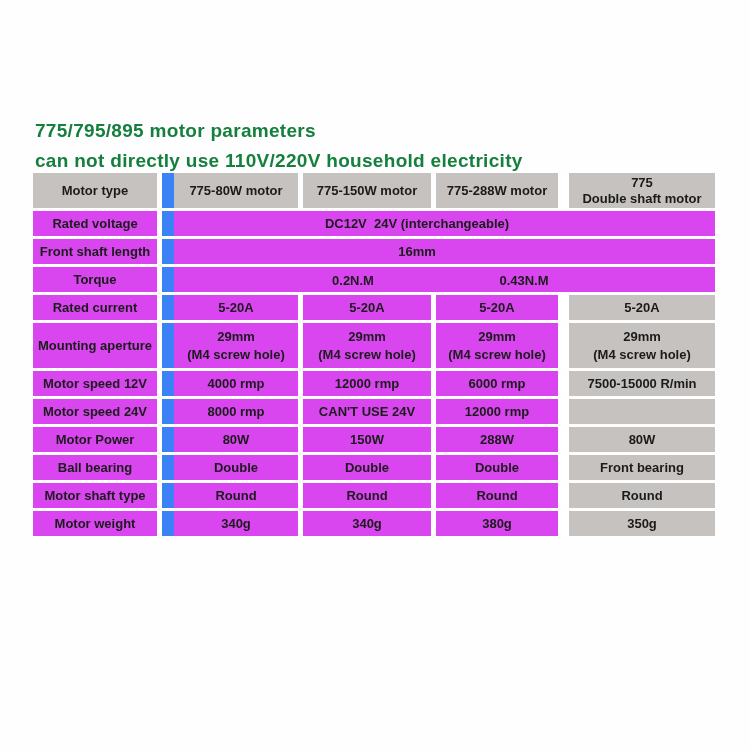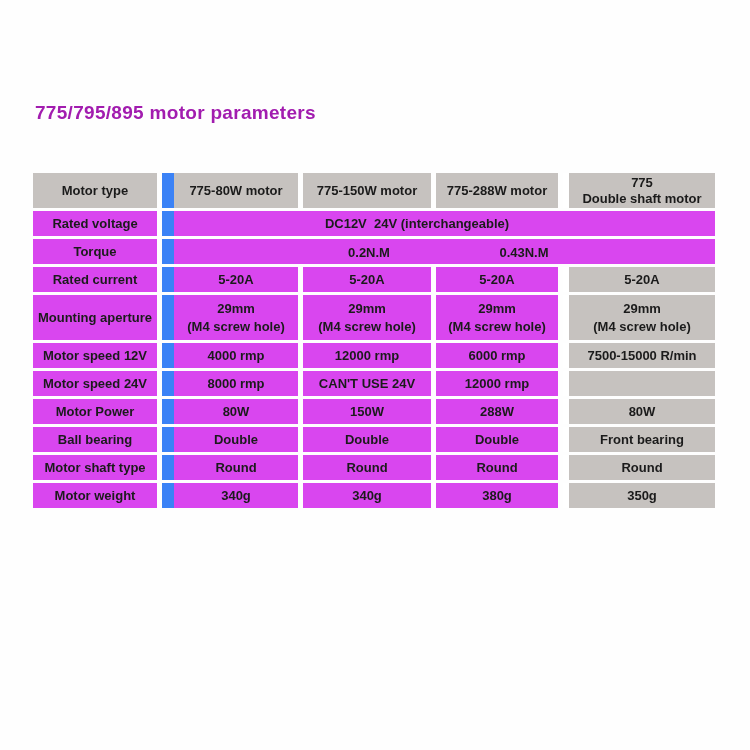--- a/index.html
+++ b/index.html
@@ -9,24 +9,24 @@
     font-family: "Liberation Sans", sans-serif;
   }
   .stage {
     position: relative;
     width: 750px; height: 750px;
     background: #fefefe;
     overflow: hidden;
   }
   .title {
     position: absolute;
-    left: 35px; top: 98px;
+    left: 35px; top: 116px;
     font-size: 19px;
     font-weight: bold;
-    color: #a21caf;
+    color: #15803d;
     line-height: 30px;
     letter-spacing: 0.3px;
   }
   table.spec {
     position: absolute;
     left: 28px; top: 170px;
     width: 692px;
     border-collapse: separate;
     border-spacing: 5px 3px;
     table-layout: fixed;
@@ -50,30 +50,31 @@
   .bL { border-left: 12px solid #3b82f6; }
   .bS { border-left: 6px solid #ffffff; }
   td.span { padding-right: 55px; }
   .pre { white-space: pre; }
   .tqwrap { position: relative; width: 100%; height: 25px; }
   .tq {
     position: absolute; top: 50%;
     transform: translate(-50%, -50%);
     white-space: nowrap;
   }
-  .tq1 { left: 179px; margin-left: 16px; }
+  .tq1 { left: 179px; }
   .tq2 { left: 306px; margin-left: 44px; }
 </style>
 </head>
 <body>
 
 <div class="stage">
 
   <div class="title">
     <div>775/795/895 motor parameters</div>
+    <div>can not directly use 110V/220V household electricity</div>
   </div>
 
   <table class="spec">
     <colgroup>
       <col style="width:124px">
         <col style="width:136px">
         <col style="width:128px">
         <col style="width:122px">
         <col style="width:152px">
     </colgroup>
@@ -89,20 +90,24 @@
           <div>Double shaft motor</div>
         </th>
       </tr>
 
       <tr class="r">
         <td>Rated voltage</td>
         <td class="span bL pre" colspan="4">DC12V  24V (interchangeable)</td>
       </tr>
 
 
+      <tr class="r">
+        <td>Front shaft length</td>
+        <td class="span bL" colspan="4">16mm</td>
+      </tr>
 
       <tr class="r">
         <td>Torque</td>
         <td class="bL" colspan="4">
           <div class="tqwrap">
             <span class="tq tq1">0.2N.M</span>
             <span class="tq tq2">0.43N.M</span>
           </div>
         </td>
       </tr>

